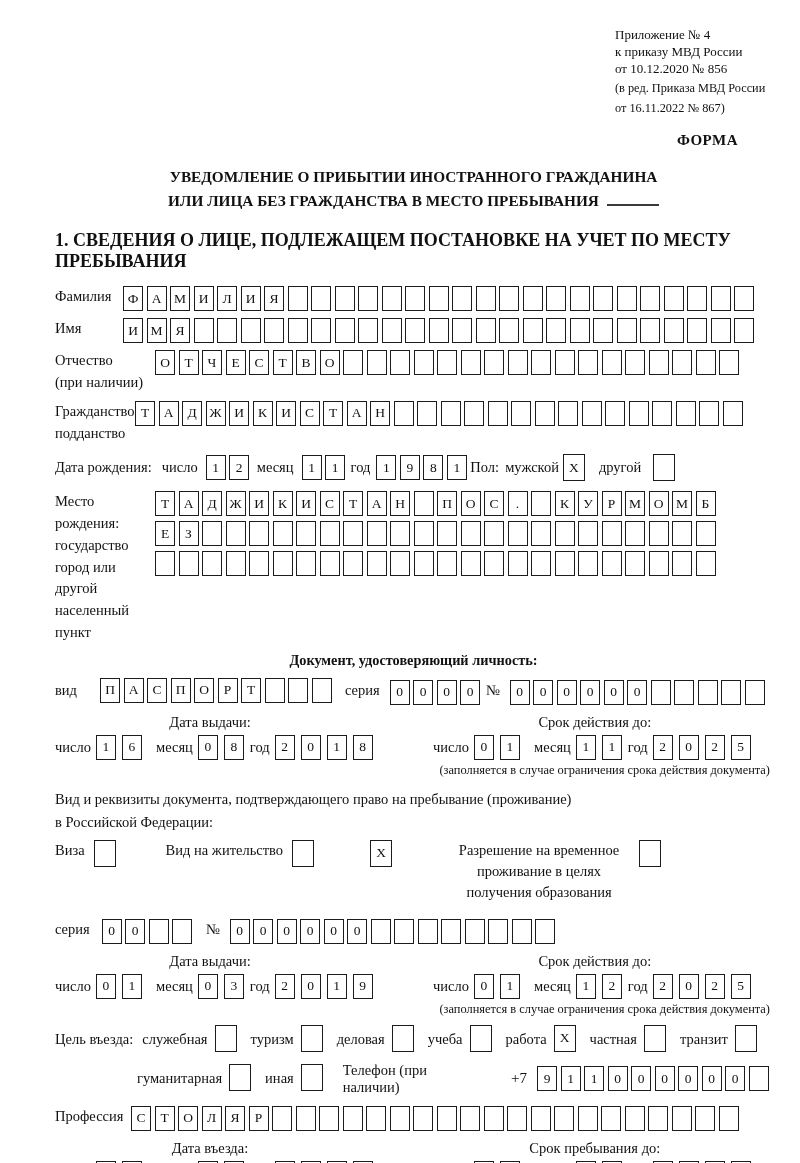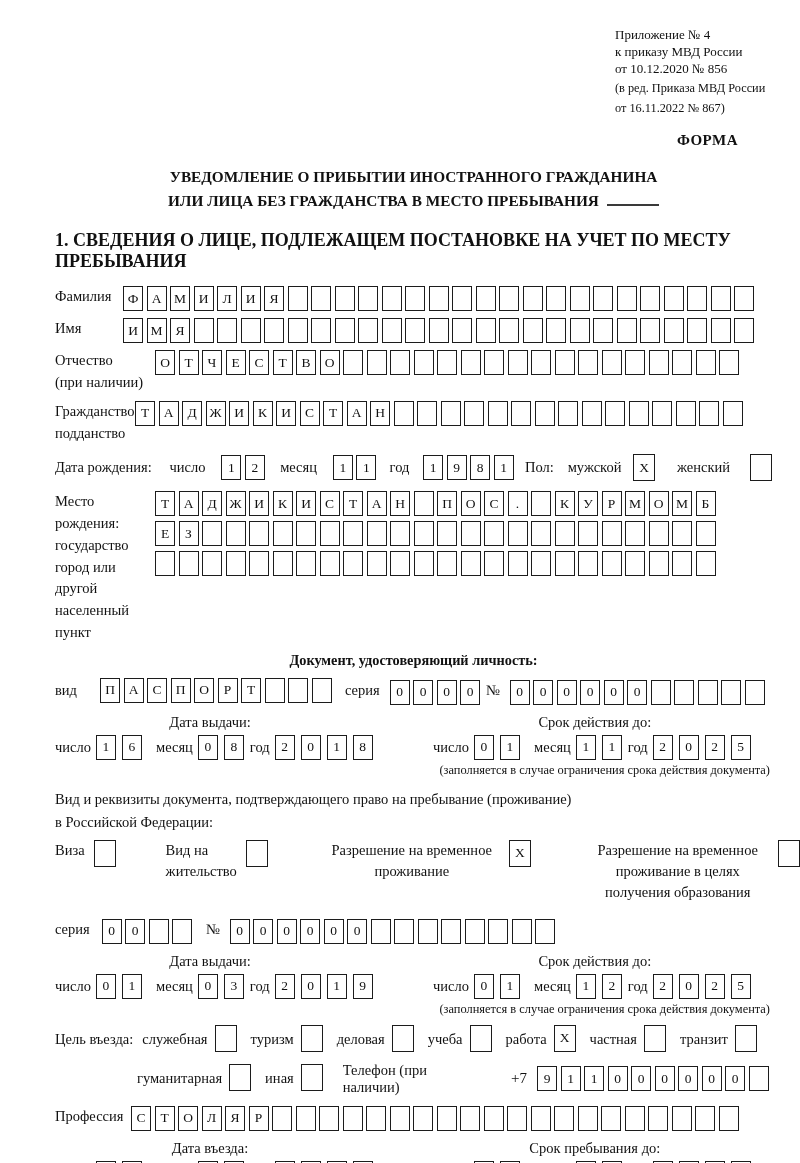--- a/index.html
+++ b/index.html
@@ -214,21 +214,21 @@
         <span class="cell"></span>
         <span class="cell"></span>
         <span class="cell"></span>
         <span class="cell"></span>
         <span class="cell"></span>
         <span class="cell"></span>
         <span class="cell"></span>
       </span>
   </div>
 
-  <div class="row" style="align-items:center;margin-top:10px;justify-content:space-between;">
+  <div class="row" style="align-items:center;margin-top:10px;">
     <span class="dlbl" style="margin-right:10px;">Дата рождения:</span>
     <span class="dlbl">число</span>
     <span class="cells dline" style="margin:0 4px 0 8px;">
         <span class="cell">1</span>
         <span class="cell">2</span>
       </span>
     <span class="dlbl">месяц</span>
     <span class="cells dline" style="margin:0 2px 0 8px;">
         <span class="cell">1</span>
         <span class="cell">1</span>
@@ -238,21 +238,21 @@
         <span class="cell">1</span>
         <span class="cell">9</span>
         <span class="cell">8</span>
         <span class="cell">1</span>
       </span>
     <span class="dlbl">Пол:</span>
     <span class="dlbl" style="margin-left:6px;">мужской</span>
     <span class="cells cb" style="margin-left:4px;">
         <span class="cell">X</span>
       </span>
-    <span class="dlbl" style="margin-left:14px;">женский</span>
+    <span class="dlbl" style="margin-left:14px;">другой</span>
     <span class="cells cb" style="margin-left:12px;">
         <span class="cell"></span>
       </span>
   </div>
 
   <div class="row" style="margin-top:10px;">
     <span class="lblcol w-mesto">
       <div>Место рождения:</div>
       <div>государство</div>
       <div>город или другой</div>
@@ -439,21 +439,20 @@
           <span class="cell"></span>
         </span>
     </div>
     <div class="popt gap2">
       <span class="plbl">Вид на жительство</span>
       <span class="cells cb">
           <span class="cell"></span>
         </span>
     </div>
     <div class="popt center p3 gap2">
-      <span class="plbl">Разрешение на временное проживание</span>
       <span class="cells cb">
           <span class="cell">X</span>
         </span>
     </div>
     <div class="popt center p4">
       <span class="plbl">Разрешение на временное проживание в целях получения образования</span>
       <span class="cells cb">
           <span class="cell"></span>
         </span>
     </div>

